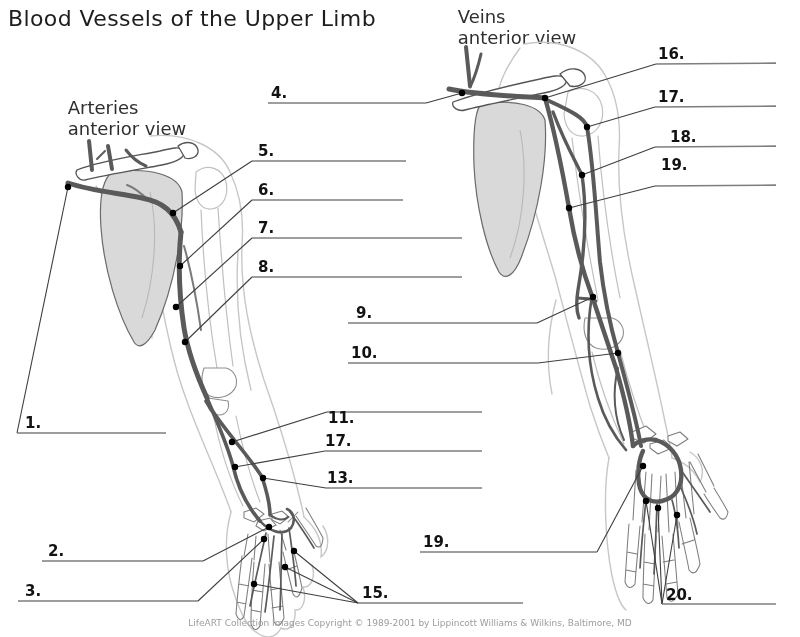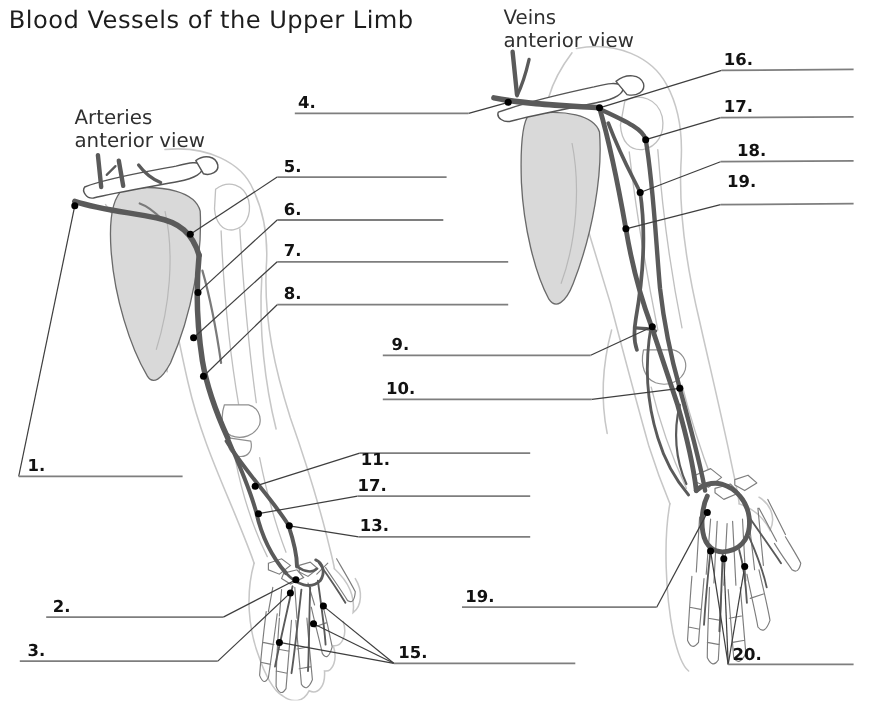--- a/index.html
+++ b/index.html
@@ -276,13 +276,14 @@
       <span class="num" style="left: 327px; top: 470px; text-align: center;">13.</span>
       <span class="num" style="left: 423px; top: 534px;">19.</span>
       <span class="num" style="left: 362px; top: 585px;">15.</span>
       <span class="num" style="left: 658px; top: 46px;">16.</span>
       <span class="num" style="left: 658px; top: 89px; text-align: center;">17.</span>
       <span class="num" style="left: 670px; top: 129px;">18.</span>
       <span class="num" style="left: 661px; top: 157px;">19.</span>
       <span class="num" style="left: 666px; top: 587px;">20.</span>
     </div>
 
+  <div id="copyright">LifeART Collection Images Copyright © 1989-2001 by Lippincott Williams &amp; Wilkins, Baltimore, MD</div>
 </div>
 
 </body></html>

